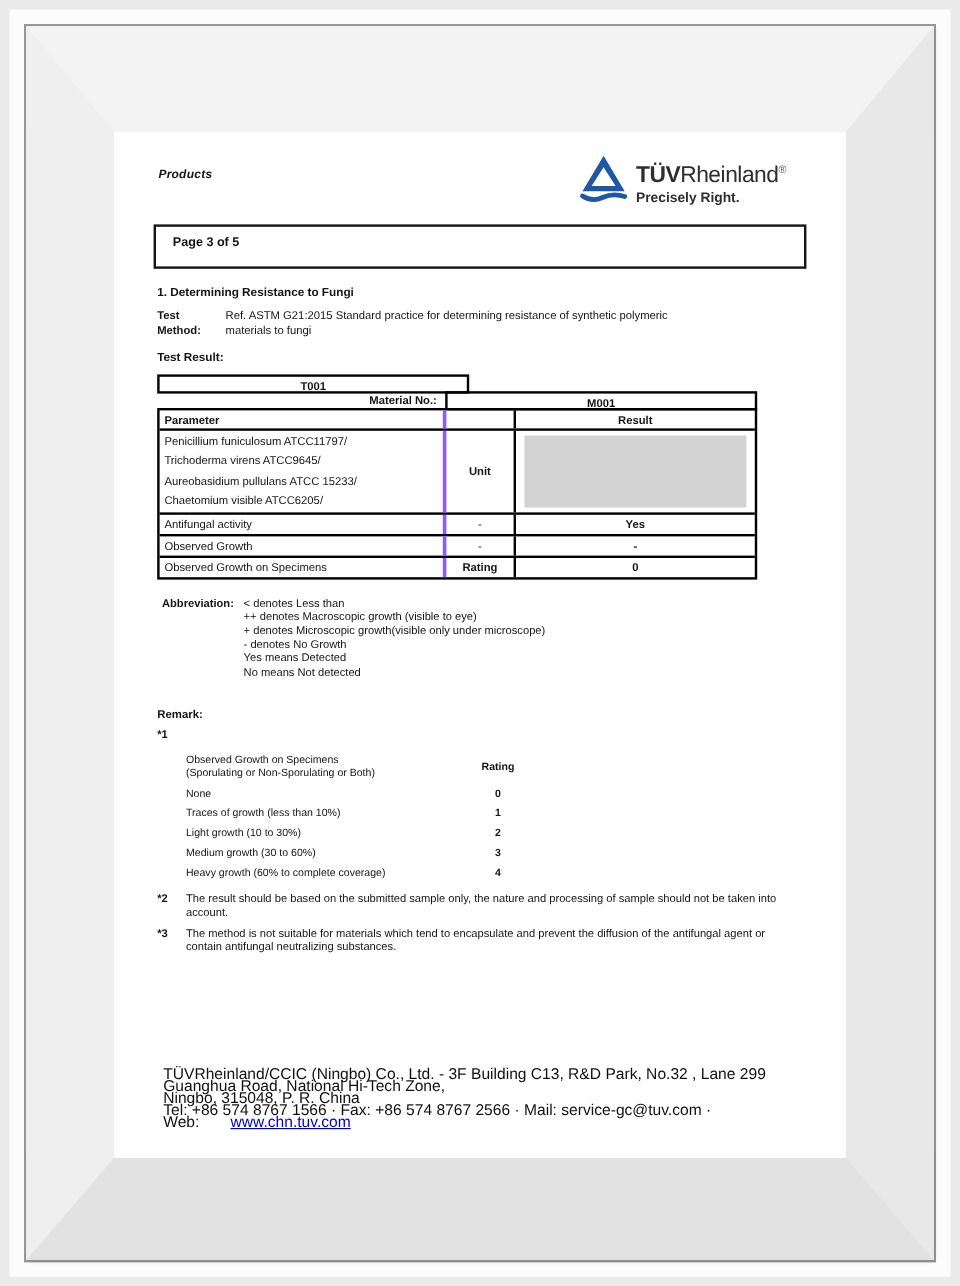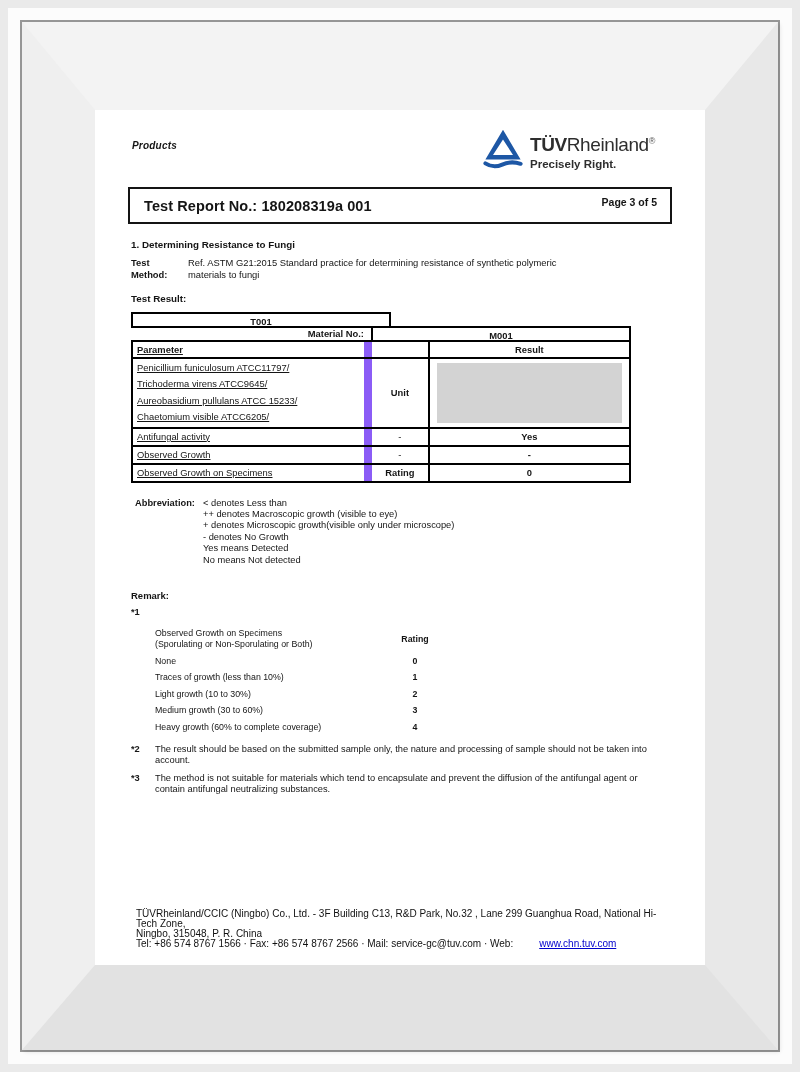--- a/index.html
+++ b/index.html
@@ -49,21 +49,21 @@
   
   .tbl{margin:8px 0 0 36px;width:500px;font-size:9.4px;}
   .tbl-toprow{display:flex;height:16px;line-height:16px;}
   .tbl-toplabel{width:240px;box-sizing:border-box;text-align:right;padding-right:7px;font-weight:bold;}
   .tbl-topvalue{width:260px;box-sizing:border-box;border:2px solid #000;text-align:center;font-weight:bold;}
   .tbl-toprow.second{margin-top:-2px;}
   .maintable{margin-top:-2px;border:2px solid #000;}
   .trow{display:flex;border-top:2px solid #000;}
   .trow:first-child{border-top:none;}
   .tc{box-sizing:border-box;padding:1px 4px;}
-  .tc-param{width:240px;border-right:8px solid #8b5cf6;text-decoration:underline;}
+  .tc-param{width:240px;border-right:3px solid #8b5cf6;}
   .tc-unit{width:58px;border-right:2px solid #000;text-align:center;}
   .tc-result{width:200px;text-align:center;}
   .trow-head{height:15px;line-height:13px;font-weight:bold;}
   .trow-std{height:16px;line-height:14px;}
   .fungi-lines div{line-height:16.4px;}
   .tc-unit.vcenter{display:flex;align-items:center;justify-content:center;font-weight:bold;}
   .tc-result.graywrap{padding:4px 7px;}
   .graybox{width:100%;height:100%;background:#d3d3d3;}
   .bold{font-weight:bold;}
   
@@ -76,21 +76,21 @@
   .remark-marker{width:12px;flex:none;font-weight:bold;}
   .remark-text{width:498px;margin-left:12px;}
   .rating-table{margin:10px 0 0 60px;font-size:8.8px;width:300px;}
   .rt-row{display:flex;margin-top:6.5px;}
   .rt-desc{width:230px;}
   .rt-val{width:60px;text-align:center;font-weight:bold;}
   .rt-head{margin-top:0;align-items:center;}
   .rt-head .rt-desc{line-height:10.5px;}
   .rt-head .rt-val{font-weight:bold;}
   
-  .footer{position:absolute;left:41px;top:799px;width:530px;font-size:10px;line-height:10px;color:#111;}
+  .footer{position:absolute;left:41px;top:780px;width:530px;font-size:13px;line-height:10px;color:#111;}
   .footer a{color:#0000cc;padding-left:26px;}
 </style>
 </head>
 <body>
 
 <div class="frame-white">
   <div class="frame-line"></div>
   <div class="frame-bevel">
     <div class="page">
 
@@ -104,21 +104,20 @@
             </svg>
           </div>
           <div class="logo-textblock">
             <div class="logo-word"><span class="tuv">TÜV</span><span>Rheinland</span><span class="reg">®</span></div>
             <div class="logo-tagline">Precisely Right.</div>
           </div>
         </div>
       </div>
 
       <div class="banner">
-        <div class="banner-title">Test Report No.: 180208319a 001</div>
         <div class="banner-page">Page 3 of 5</div>
       </div>
 
       <div class="sec-heading">1. Determining Resistance to Fungi</div>
       <div class="method-row">
         <div class="method-label">Test Method:</div>
         <div class="method-text">Ref. ASTM G21:2015 Standard practice for determining resistance of synthetic polymeric materials to fungi</div>
       </div>
       <div class="test-result-label">Test Result:</div>
 

